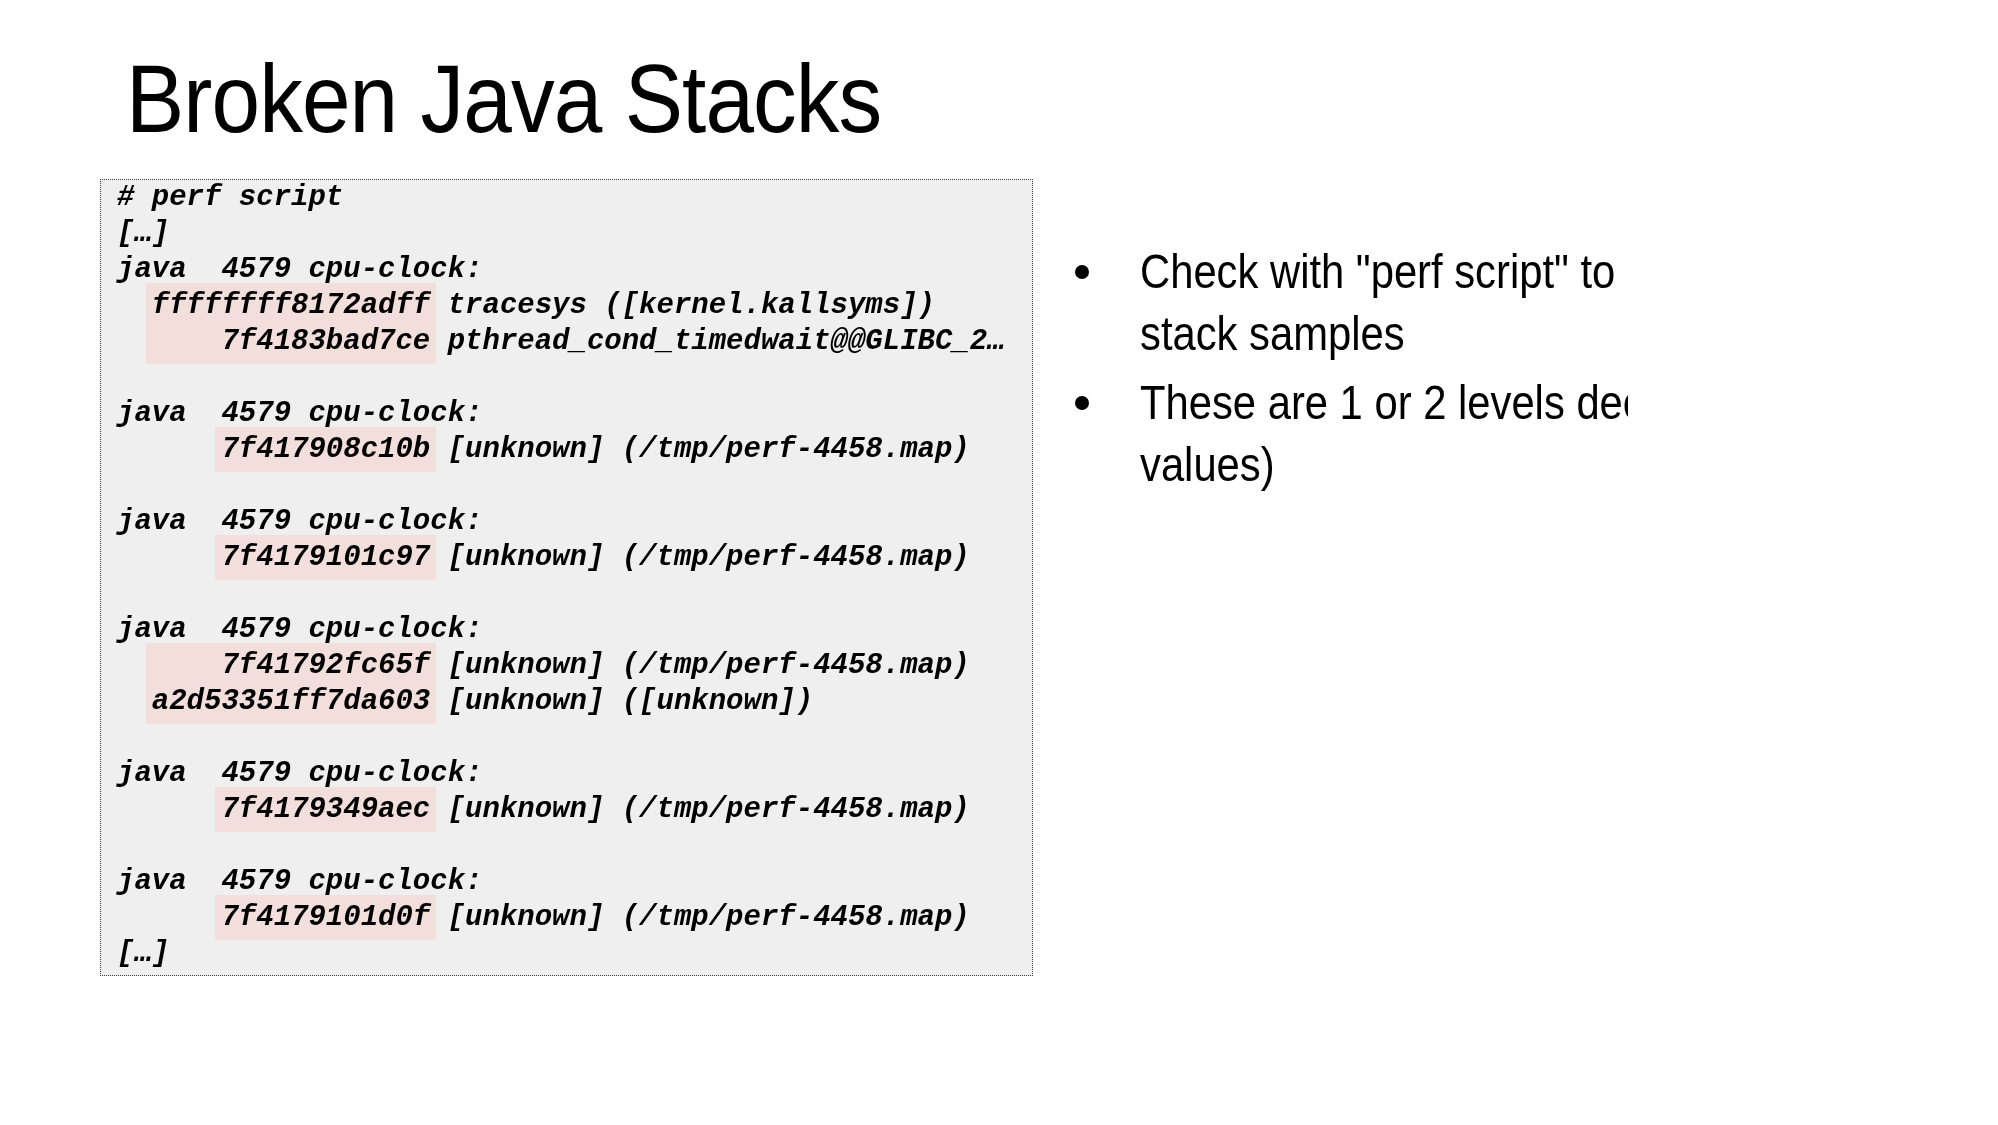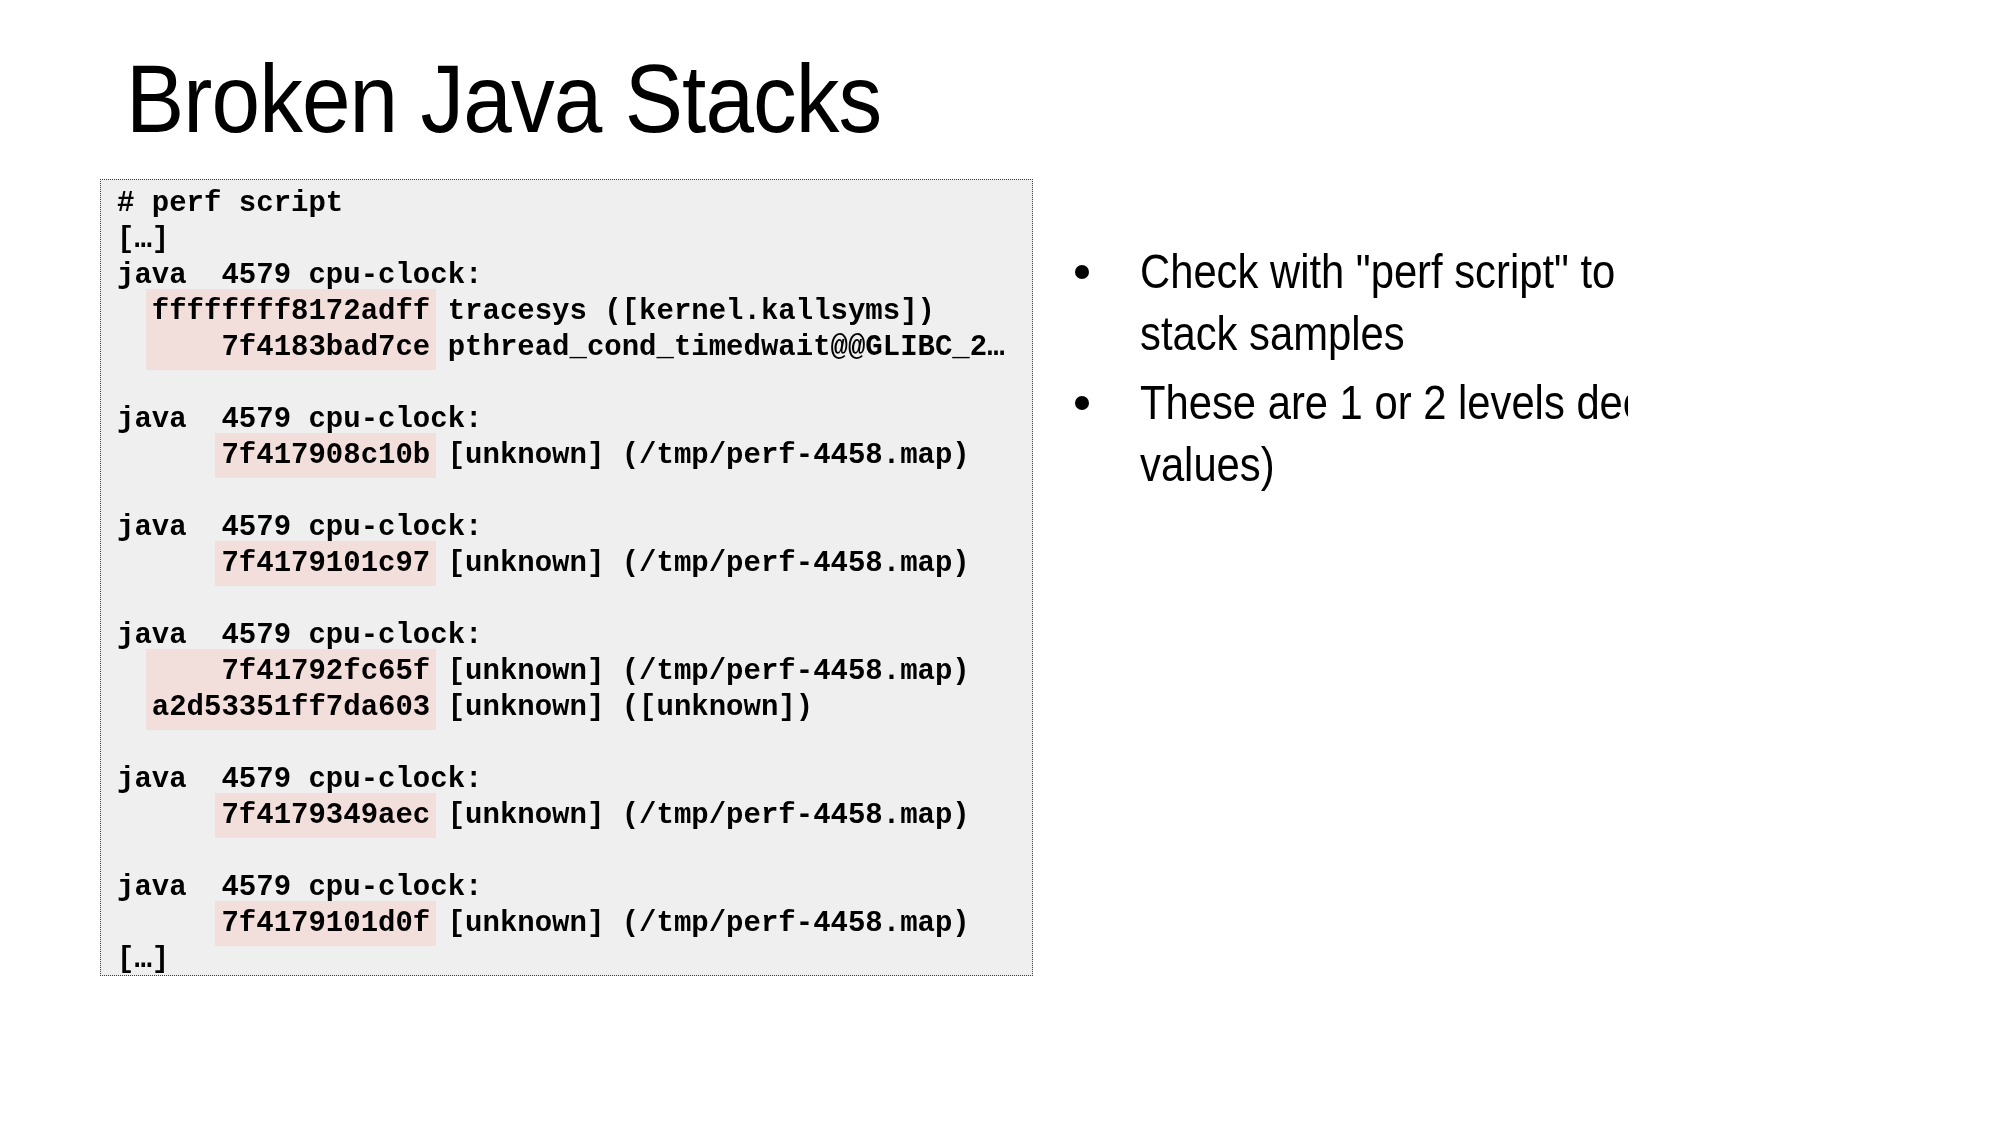--- a/index.html
+++ b/index.html
@@ -35,27 +35,28 @@
     top: 179px;
     width: 933px;
     height: 797px;
     box-sizing: border-box;
     background: var(--code-bg, #efefef);
     border: 1.5px dotted var(--code-border, #3d3d3d);
     overflow: hidden;
   }
   .code-box pre {
     margin: 0;
-    padding: 6px 0 0 16px;
+    padding: 0 0 0 16px;
     font-family: "Liberation Mono", monospace;
     font-size: 29px;
     font-weight: bold;
     line-height: 36px;
     white-space: pre;
     color: var(--text-color, #000000);
+    font-style: italic;
   }
   .hl {
     background: var(--hl, #f2deda);
     box-shadow: 0 0 0 6px var(--hl, #f2deda);
   }
   .bullets {
     position: absolute;
     left: 1075px;
     top: 241px;
     width: 820px;

